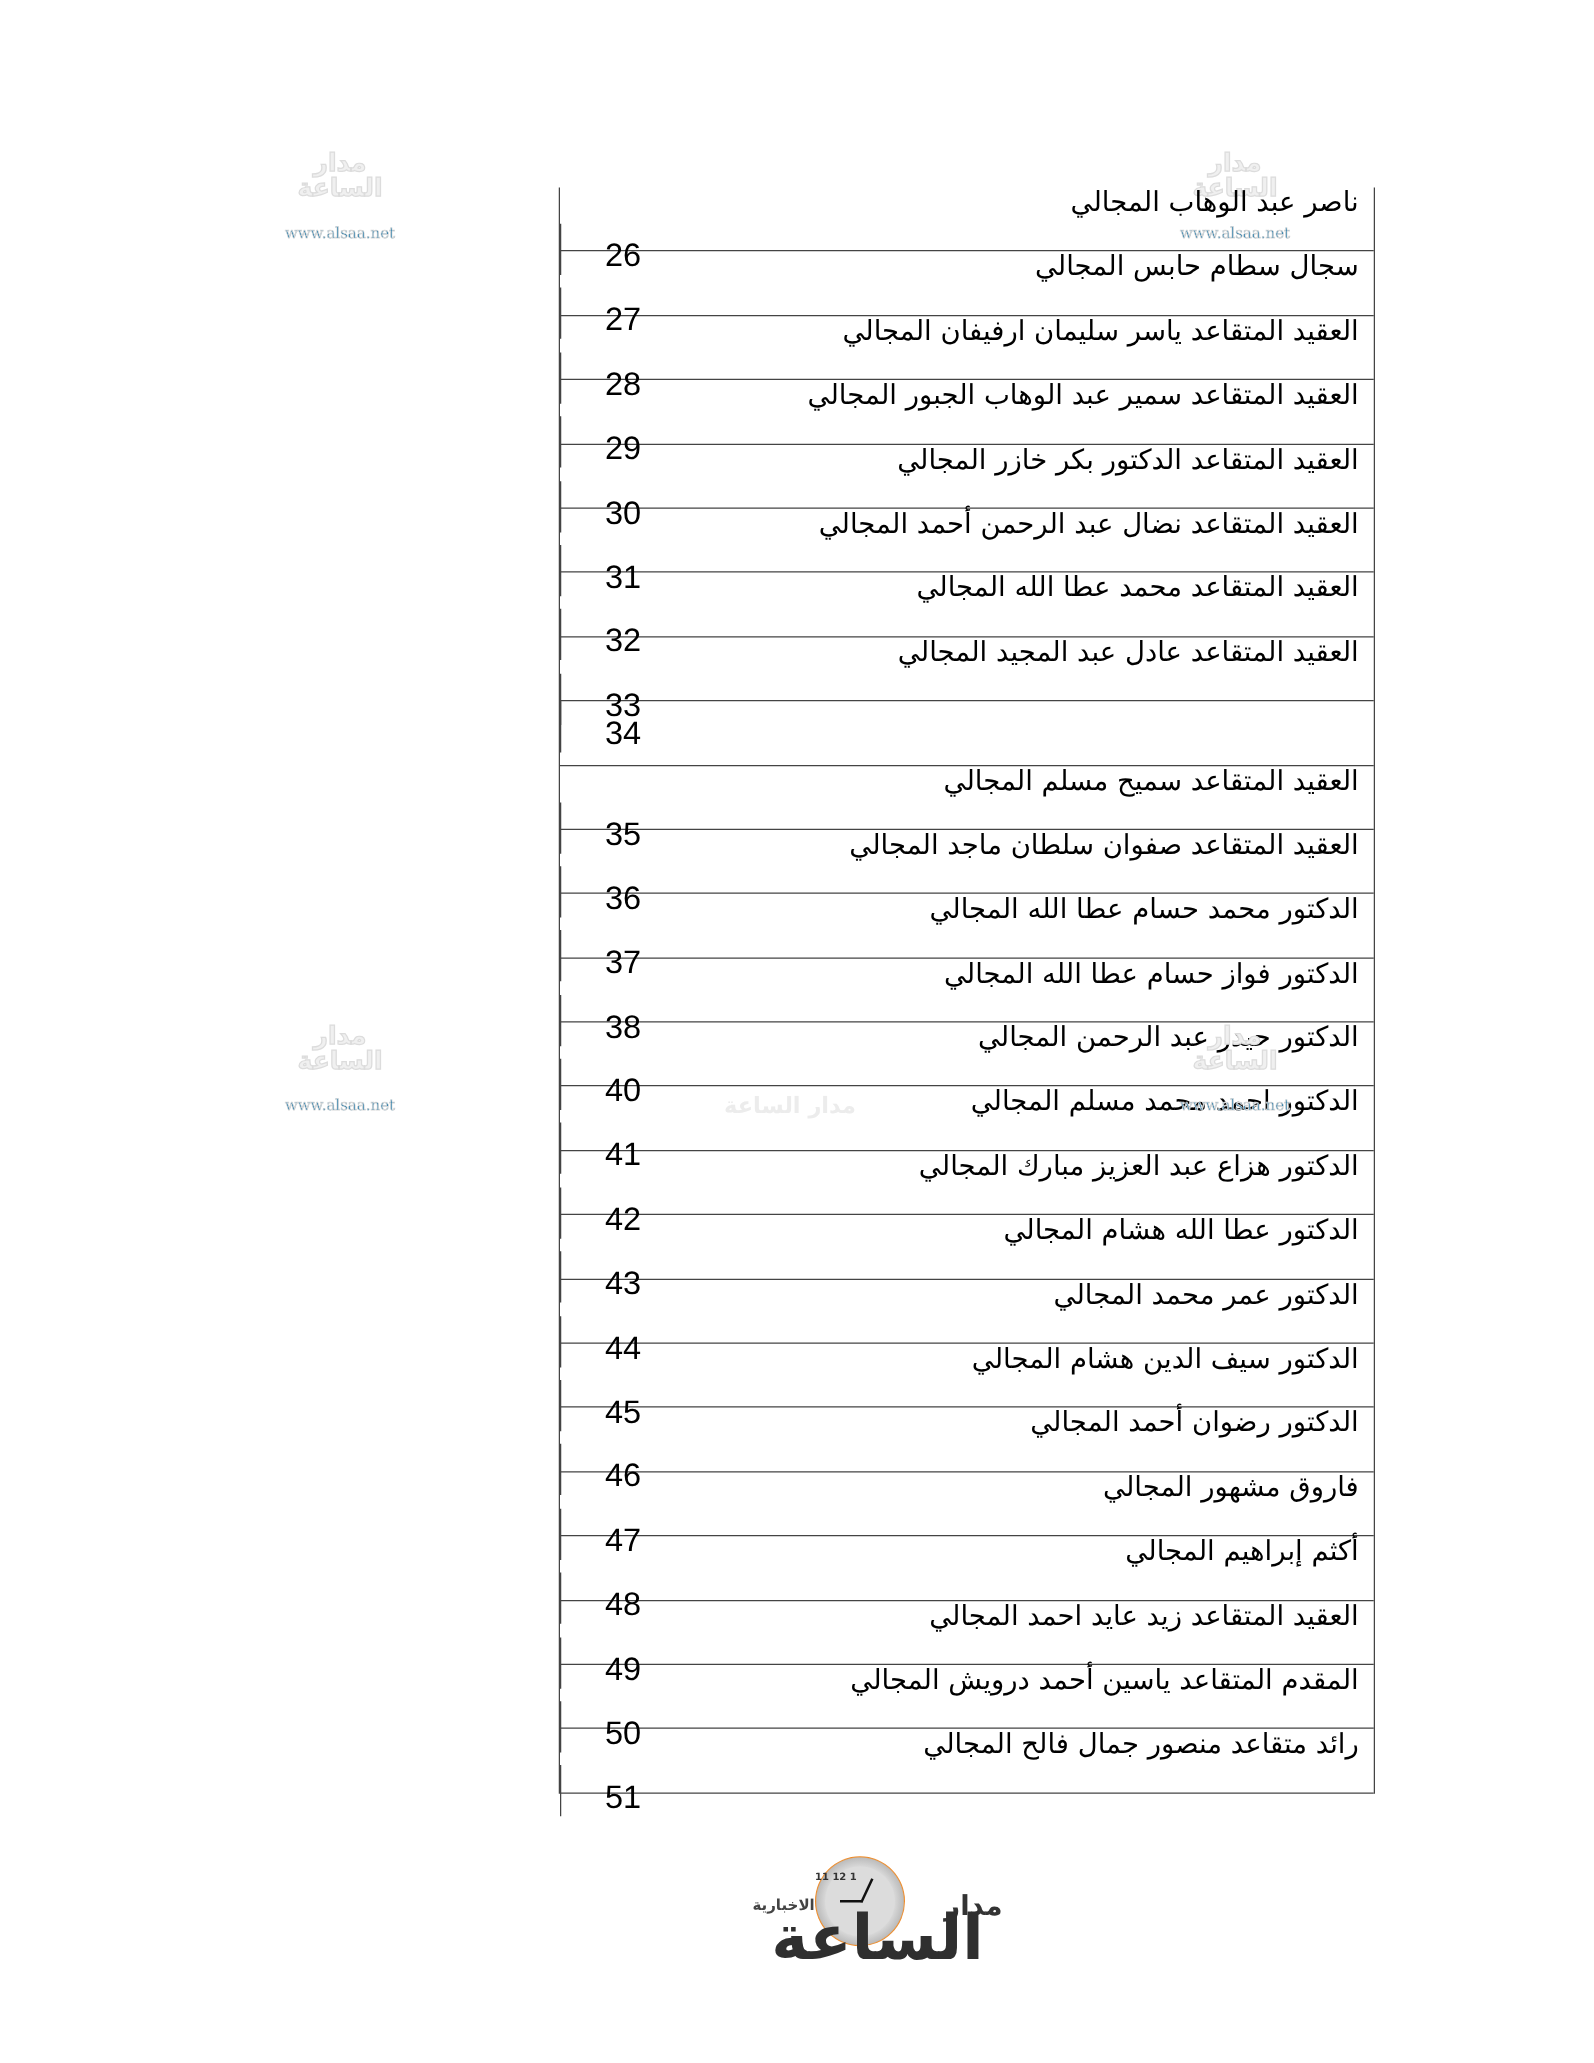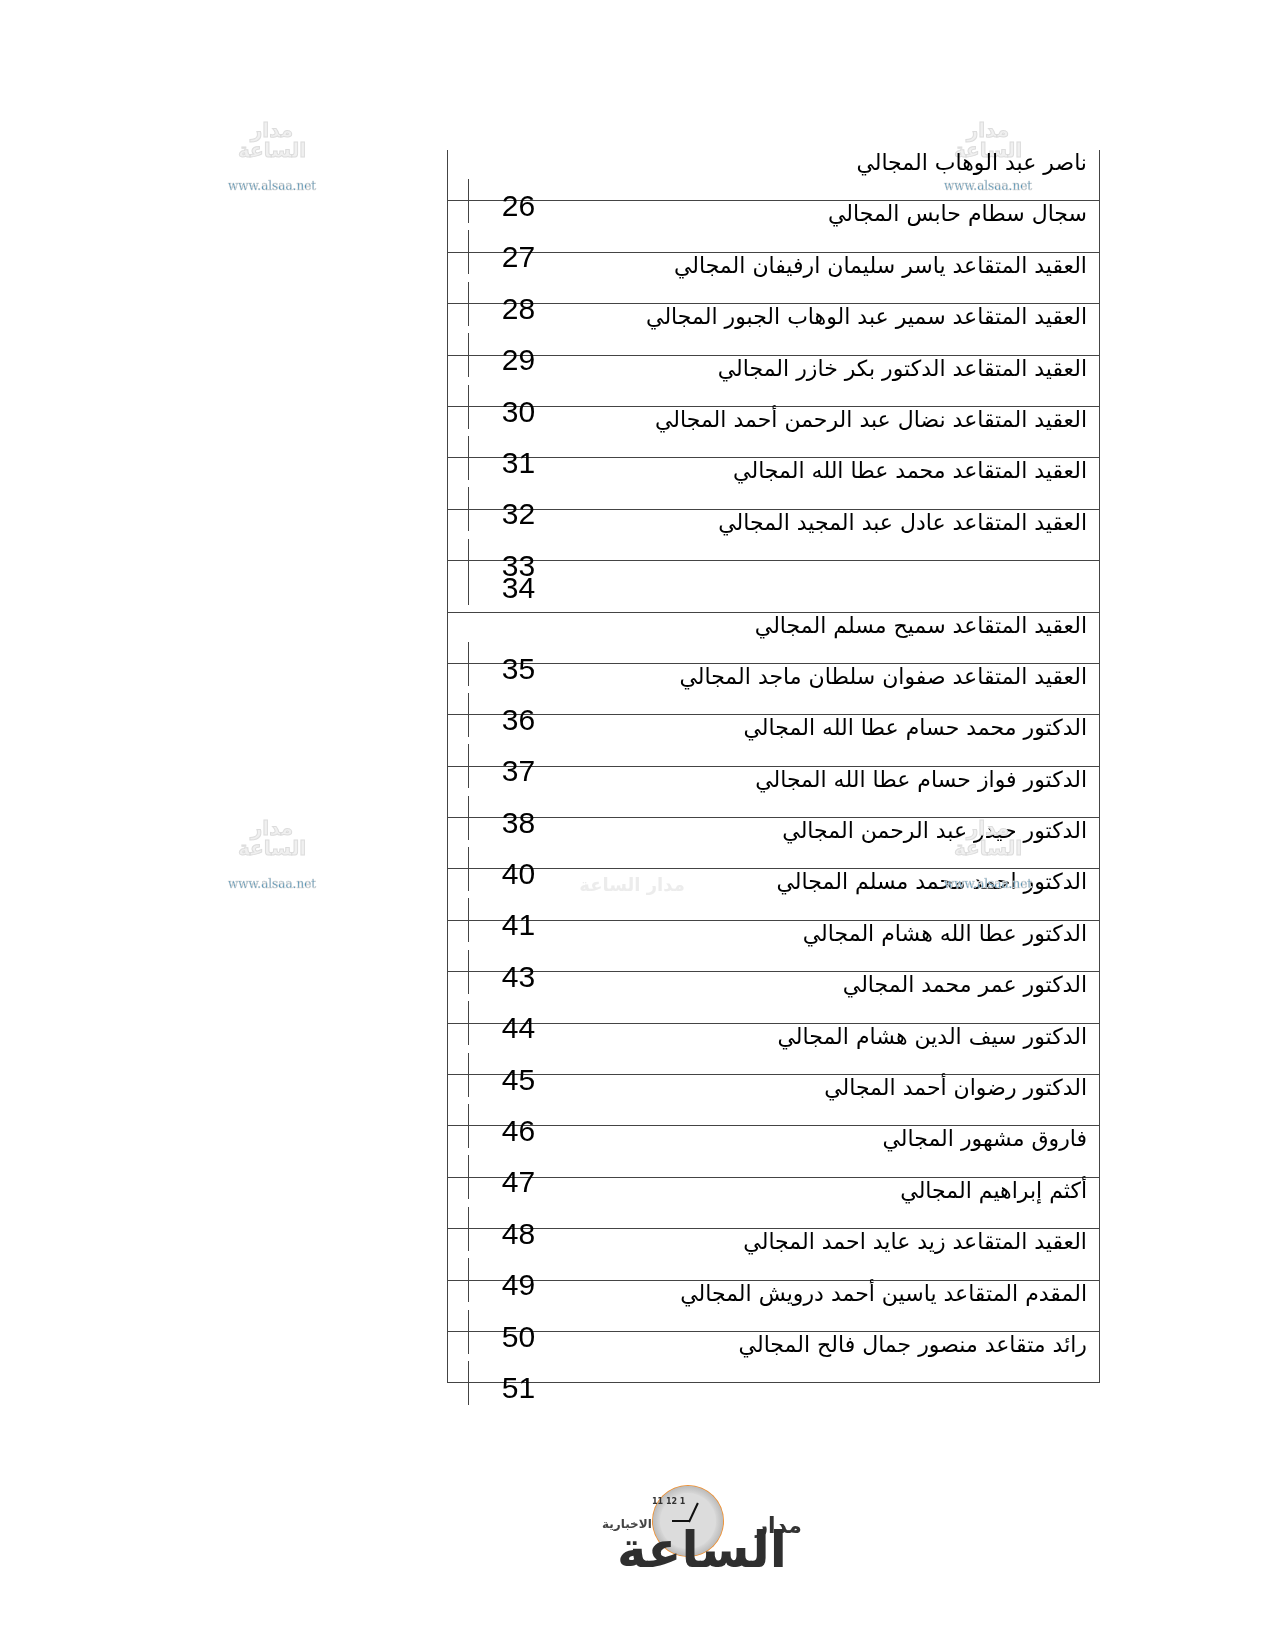--- a/index.html
+++ b/index.html
@@ -16,24 +16,24 @@
   .watermark.faint .wm-ar { font-size: 18px; -webkit-text-stroke: 0; color: #ececec; }
 
   .table { position: absolute; left: 447px; top: 150px; width: 651px;
            border-left: 1.5px solid #444; border-right: 1.5px solid #444; }
   .row { display: flex; flex-direction: column; height: 50.4px;
          border-bottom: 1.5px solid #444; box-sizing: content-box; }
   .row .name { flex: 1; direction: rtl; text-align: right; font-size: 22px;
                padding-right: 12px; display: flex; align-items: flex-end;
                padding-bottom: 4px; box-sizing: border-box;
                font-family: "DejaVu Sans", sans-serif; }
-  .row .num { width: 100px; border-left: 1.5px solid #444; font-size: 30px;
+  .row .num { width: 100px; border-left: 1.5px solid #444; font-size: 26px;
               font-family: "Liberation Sans", sans-serif; display: flex;
               align-items: flex-start; justify-content: center; padding-top: 10px;
-              box-sizing: border-box; margin-left: 20px; }
+              box-sizing: border-box; }
 
   .logo { position: absolute; left: 602px; top: 1485px; width: 200px; height: 95px; }
   .logo .clock { position: absolute; left: 50px; top: 0; width: 72px; height: 72px;
                  border-radius: 50%; background: radial-gradient(circle, #d7d7d7 55%, #bdbdbd 68%, #f08a24 70%, #e66d10 100%); }
   .logo .clock .face { position: absolute; left: 8px; top: 8px; width: 56px; height: 56px;
                        border-radius: 50%; background: #dcdcdc; }
   .logo .clock .hand-h { position: absolute; left: 20px; top: 35px; width: 17px; height: 2px; background: #111; }
   .logo .clock .hand-m { position: absolute; left: 36px; top: 16px; width: 2px; height: 21px; background: #111; transform: rotate(25deg); transform-origin: bottom; }
   .logo .clock .ticks { position: absolute; left: 0; top: 0; width: 72px; text-align: left;
                         font-size: 8px; font-weight: bold; color: #333; top: 12px; }
@@ -123,20 +123,24 @@
       </div>
     <div class="row">
         <div class="name">الدكتور حيدر عبد الرحمن المجالي</div>
         <div class="num">40</div>
       </div>
     <div class="row">
         <div class="name">الدكتور احمد محمد مسلم المجالي</div>
         <div class="num">41</div>
       </div>
     <div class="row">
+        <div class="name">الدكتور هزاع عبد العزيز مبارك المجالي</div>
+        <div class="num">42</div>
+      </div>
+    <div class="row">
         <div class="name">الدكتور عطا الله هشام المجالي</div>
         <div class="num">43</div>
       </div>
     <div class="row">
         <div class="name">الدكتور عمر محمد المجالي</div>
         <div class="num">44</div>
       </div>
     <div class="row">
         <div class="name">الدكتور سيف الدين هشام المجالي</div>
         <div class="num">45</div>

